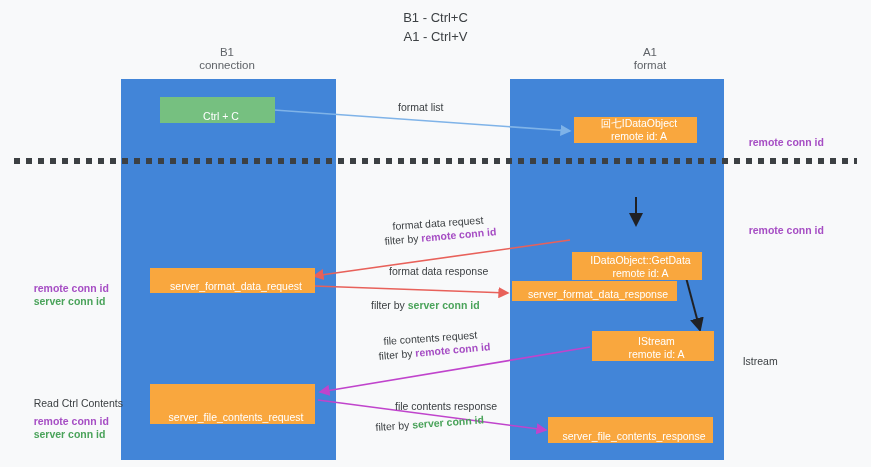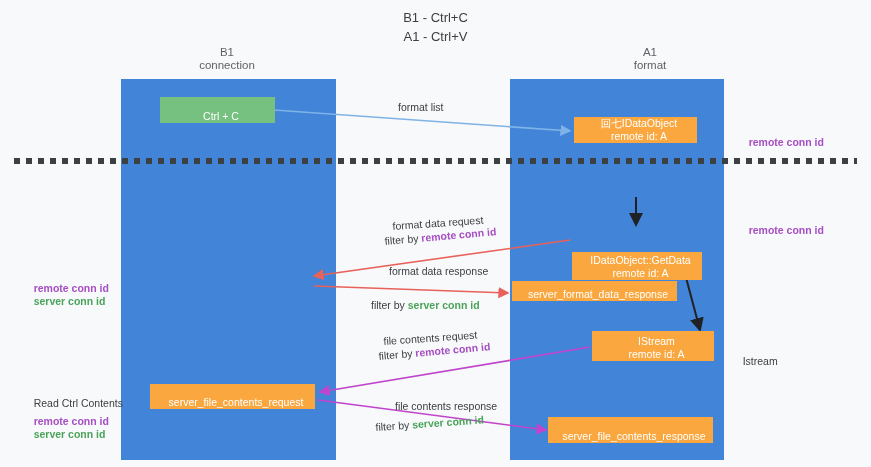--- a/index.html
+++ b/index.html
@@ -163,31 +163,34 @@
     <span>回七IDataObject
 remote id: A</span>
   </div>
 
 
   <div class="node orange" style="left:572px; top:227px; width:130px; height:28px;margin-top:25px;">
     <span>IDataObject::GetData
 remote id: A</span>
   </div>
 
+  <div class="node orange" style="left:150px; top:268px; width:165px; height:25px;">
+    <span>server_format_data_request</span>
+  </div>
 
   <div class="node orange" style="left:512px; top:281px; width:165px; height:20px;">
     <span>server_format_data_response</span>
   </div>
 
   <div class="node orange" style="left:592px; top:331px; width:122px; height:30px;">
     <span>IStream
 remote id: A</span>
   </div>
 
-  <div class="node orange" style="left:150px; top:384px; width:165px; height:25px;">
+  <div class="node orange" style="left:150px; top:384px; width:165px; height:40px;">
     <span>server_file_contents_request</span>
   </div>
 
   <div class="node orange" style="left:548px; top:417px; width:165px; height:26px;">
     <span>server_file_contents_response</span>
   </div>
 
   <div class="edge-label" style="left:398px; top:100px;">
     <span>format list</span>
   </div>

